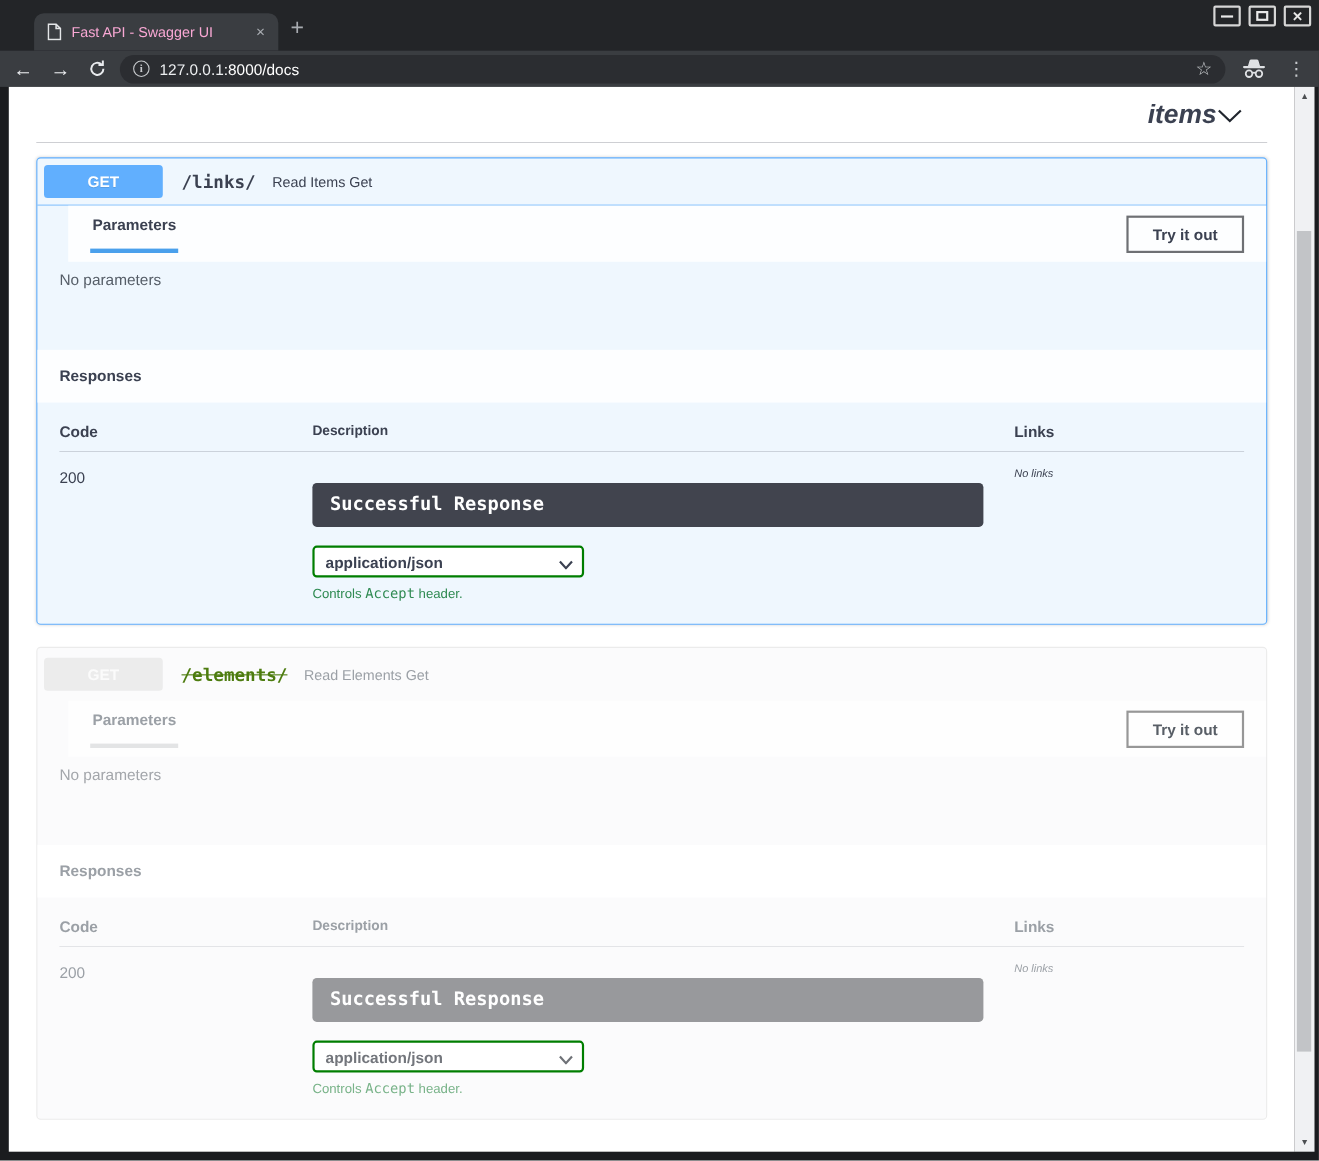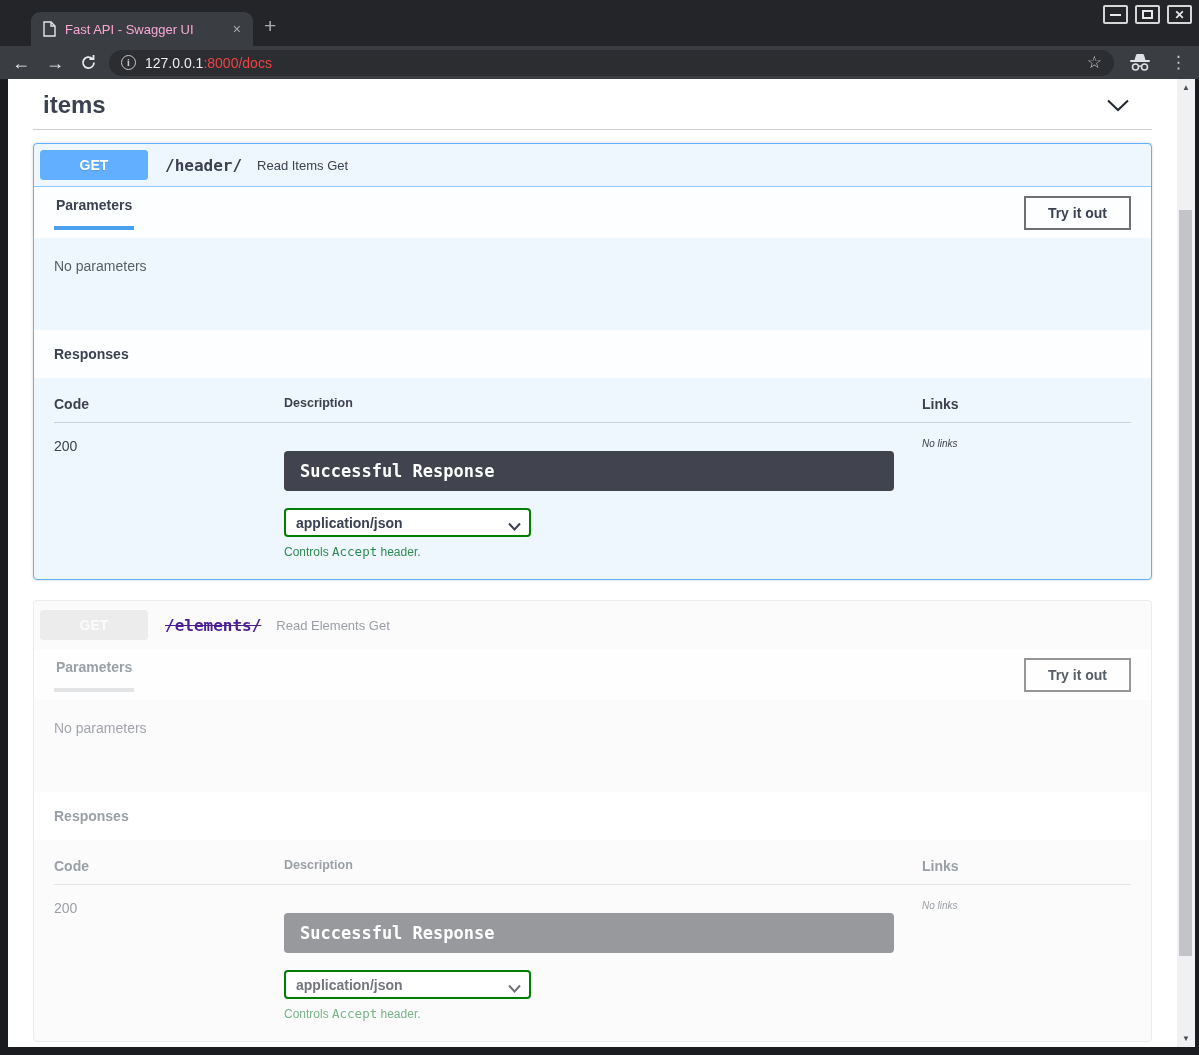--- a/index.html
+++ b/index.html
@@ -43,43 +43,44 @@
     display: flex; align-items: center; padding: 0 12px; gap: 9px; margin-right: 14px;
     cursor: text;
   }
   .info-badge {
     width: 15px; height: 15px; border: 1.5px solid #c6c9cc; border-radius: 50%;
     color: #c6c9cc; font-size: 10px; font-weight: 700; font-family: "Liberation Serif", serif;
     display: flex; align-items: center; justify-content: center; flex: none;
   }
   .url { font-size: 14px; white-space: nowrap; }
   .url-host { color: #eceef0; }
-  .url-rest { color: #ef4444; }
+  .url-rest { color: #ffffff; }
   .omni-spacer { flex: 1; }
   .star { color: #c6c9cc; font-size: 17px; cursor: pointer; }
   .incog { margin-right: 18px; display: flex; cursor: default; }
   .menu-dots { color: #c6c9cc; font-size: 17px; letter-spacing: 0; cursor: pointer; }
 
   
   .page {
     position: absolute; top: 79px; left: 8px; width: 1169px; bottom: 8px;
     background: #fff; overflow: hidden;
   }
   .scrollbar { position: absolute; top: 79px; right: 4px; width: 18px; bottom: 8px; background: #f0f1f3; }
   .sb-arrow { position: absolute; left: 0; right: 0; height: 15px; display: flex; align-items: center; justify-content: center; color: #4c4f52; font-size: 8px; cursor: pointer; }
   .sb-up { top: 1px; }
   .sb-down { bottom: 1px; }
   .sb-thumb { position: absolute; top: 131px; left: 2px; width: 13px; height: 746px; background: #c2c4c7; cursor: grab; }
 
   
   .swagger { padding: 8px 25px 0; color: #3b4151; }
   .tag-header {
-    display: flex; justify-content: space-between; align-items: center;
+    display: flex; justify-content: flex-end; align-items: center;
     padding: 4px 22px 10px 10px; border-bottom: 1px solid rgba(59,65,81,.25);
     cursor: pointer;
+    font-style: italic;
   }
   .tag-header h3 { font-size: 24px; font-weight: 700; color: #3b4151; }
 
   .opblock { margin-top: 13px; border-radius: 4px; }
   .opblock.get {
     border: 1px solid var(--method-get, #61affe);
     background: #eff7fe;
     box-shadow: 0 0 3px rgba(0,0,0,.18);
   }
   .opblock-summary { display: flex; align-items: center; padding: 6px; cursor: pointer; }
@@ -90,31 +91,31 @@
   }
   .get .method-pill { background: var(--method-get, #61affe); text-shadow: 0 1px 0 rgba(0,0,0,.1); }
   .op-path {
     margin-left: 17px; font-family: "DejaVu Sans Mono", monospace;
     font-weight: 700; font-size: 16px; color: #3b4151;
   }
   .op-desc { margin-left: 15px; font-size: 13px; color: #3b4151; }
 
   .section-header {
     display: flex; justify-content: space-between; align-items: center;
-    background: rgba(255,255,255,.85); padding: 8px 20px; height: 51px;
+    background: rgba(255,255,255,.85); padding: 8px 20px; height: 51px; margin-left: 28px;
   }
   .tab-item { align-self: flex-end; padding: 0 2px 12px; border-bottom: 4px solid var(--accent-tab, #4aa0ec); cursor: pointer; }
   .tab-item .lbl { font-size: 14px; font-weight: 700; color: #3b4151; }
   .btn-try {
     background: transparent; border: 2px solid #6e7074; border-radius: 0;
     padding: 7px 22px; font-size: 14px; font-weight: 700; color: #3b4151;
     font-family: "Liberation Sans", sans-serif; cursor: pointer;
   }
 
-  .params-body { padding: 20px 20px 56px; font-size: 14px; color: #565e68; }
+  .params-body { padding: 8px 20px 56px; font-size: 14px; color: #565e68; }
   .responses-header { background: rgba(255,255,255,.85); padding: 15px 20px; }
   .responses-header .lbl { font-size: 14px; font-weight: 700; color: #3b4151; }
   .responses-inner { padding: 18px 20px 20px; }
   .res-head { display: flex; padding-bottom: 10px; border-bottom: 1px solid rgba(59,65,81,.2); }
   .col-code { width: 230px; flex: none; }
   .col-desc { flex: 1; padding-right: 28px; }
   .col-links { width: 209px; flex: none; }
   .res-head .col-code, .res-head .col-links { font-size: 14px; font-weight: 700; color: #3b4151; }
   .res-head .col-desc { font-size: 12.5px; font-weight: 700; color: #3b4151; }
   .res-row { display: flex; padding-top: 15px; }
@@ -134,21 +135,21 @@
   .media-chevron { position: absolute; right: 10px; top: 9px; pointer-events: none; }
   .controls-msg { margin-top: 7px; font-size: 12px; color: var(--green-text, #2f8a52); }
   .controls-msg .mono { font-family: "DejaVu Sans Mono", monospace; font-size: 12.5px; }
   .no-links { font-size: 10px; font-style: italic; color: #3b4151; }
   .warning-msg:empty { display: none; }
 
   
   .opblock.deprecated { border: 1px solid #ebebeb; background: #fbfbfc; margin-top: 20px; }
   .deprecated .opblock-summary { padding: 9px 6px; border-bottom: none; }
   .deprecated .method-pill { background: #ececec; color: #fbfbfb; }
-  .deprecated .op-path { color: #4c1d95; text-decoration: line-through; }
+  .deprecated .op-path { color: #4d7c0f; text-decoration: line-through; }
   .deprecated .op-desc { color: #9ba0a6; }
   .warning-msg { padding: 10px 20px 22px; font-size: 14px; font-weight: 700; color: #9ba0a6; }
   .deprecated .section-header { background: rgba(255,255,255,.7); }
   .deprecated .tab-item { border-bottom-color: #e3e4e5; }
   .deprecated .tab-item .lbl { color: #9ba0a6; }
   .deprecated .btn-try { border-color: #979797; color: #585e66; }
   .deprecated .params-body { color: #a3a6ab; }
   .deprecated .responses-header .lbl { color: #9ba0a6; }
   .deprecated .res-head .col-code, .deprecated .res-head .col-desc, .deprecated .res-head .col-links { color: #9ba0a6; }
   .deprecated .res-head { border-bottom-color: rgba(59,65,81,.12); }
@@ -221,21 +222,21 @@
       <span style="display:flex;">
         <svg width="24" height="13" viewBox="0 0 24 13">
             <path d="M2 1.5 L12 11 L22 1.5" fill="none" stroke="#21262e" stroke-width="2"></path>
           </svg>
       </span>
     </div>
 
     <div class="opblock get">
       <div class="opblock-summary">
         <span class="method-pill">GET</span>
-        <span class="op-path">/header/</span>
+        <span class="op-path">/links/</span>
         <span class="op-desc">Read Items Get</span>
       </div>
 
       <div class="section-header">
         <div class="tab-item">
           <span class="lbl">Parameters</span>
         </div>
         <button class="btn-try">Try it out</button>
       </div>
 

